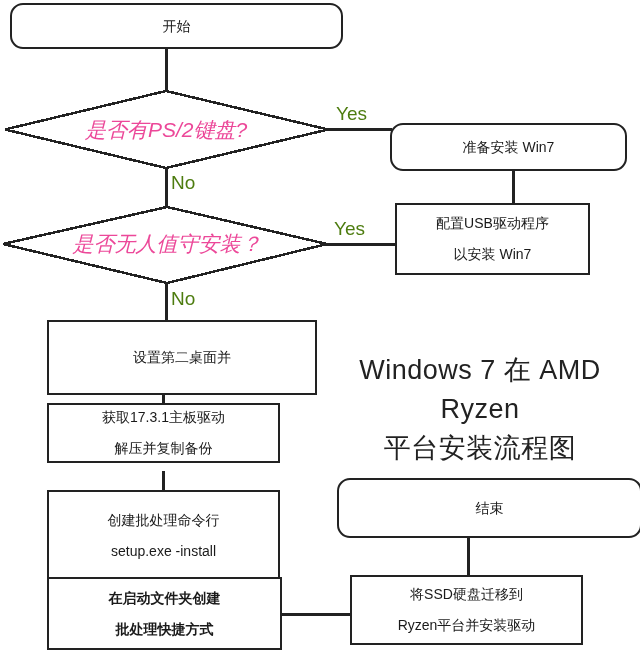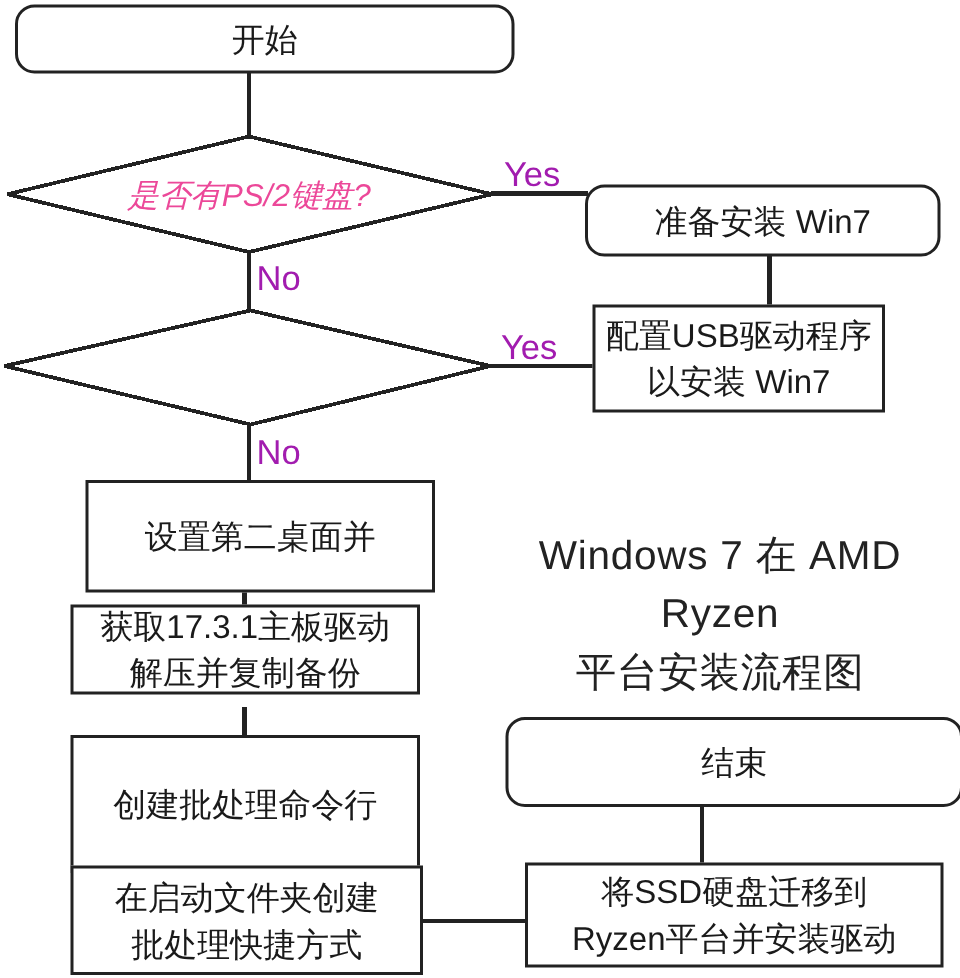--- a/index.html
+++ b/index.html
@@ -15,39 +15,39 @@
   .node{
     position:absolute;
     box-sizing:border-box;
     border:2px solid #222222;
     background:#ffffff;
     display:flex;
     flex-direction:column;
     align-items:center;
     justify-content:center;
     text-align:center;
-    font-size:22px;
+    font-size:14px;
     line-height:31px;
     color:#1a1a1a;
   }
   .rounded{border-radius:13px;}
   .diamond-label{
     position:absolute;
     display:flex;
     align-items:center;
     justify-content:center;
     text-align:center;
     font-size:21px;
     color:#ec4899;
     font-style:italic;
   }
   .edge-label{
     position:absolute;
-    font-size:23px;
-    color:#a21caf;
+    font-size:19px;
+    color:#4d7c0f;
   }
   .title{
     position:absolute;
     left:316px;top:351px;width:328px;
     text-align:center;
     font-size:27px;
     line-height:39px;
     color:#222222;
     letter-spacing:0.5px;
   }
@@ -82,48 +82,50 @@
 
   <div class="node rounded" style="left:390px;top:123px;width:237px;height:48px;">
     <span>准备安装 Win7</span>
   </div>
 
   <div class="node" style="left:395px;top:203px;width:195px;height:72px;">
     <span>配置USB驱动程序</span>
     <span>以安装 Win7</span>
   </div>
 
-  <div class="node" style="left:47px;top:320px;width:233px;height:75px;margin-left:10px;">
+  <div class="node" style="left:47px;top:320px;width:270px;height:75px;">
     <span>设置第二桌面并</span>
   </div>
 
   <div class="node" style="left:47px;top:403px;width:233px;height:60px;">
     <span>获取17.3.1主板驱动</span>
     <span>解压并复制备份</span>
   </div>
 
   <div class="node" style="left:47px;top:490px;width:233px;height:92px;">
     <span>创建批处理命令行</span>
+    <span>setup.exe -install</span>
   </div>
 
-  <div class="node" style="left:47px;top:577px;width:235px;height:73px;">
+  <div class="node" style="left:47px;top:577px;width:235px;height:73px;font-weight:bold;">
     <span>在启动文件夹创建</span>
     <span>批处理快捷方式</span>
   </div>
 
-  <div class="node" style="left:350px;top:575px;width:279px;height:70px;">
+  <div class="node" style="left:350px;top:575px;width:233px;height:70px;">
     <span>将SSD硬盘迁移到</span>
     <span>Ryzen平台并安装驱动</span>
   </div>
 
   <div class="node rounded" style="left:337px;top:478px;width:305px;height:60px;">
     <span>结束</span>
   </div>
 
   <div class="diamond-label" style="left:6px;top:109px;width:320px;height:42px;">是否有PS/2键盘?</div>
+  <div class="diamond-label" style="left:7px;top:223px;width:320px;height:42px;">是否无人值守安装？</div>
 
   <div class="edge-label" style="left:336px;top:103px;">Yes</div>
   <div class="edge-label" style="left:171px;top:172px;">No</div>
   <div class="edge-label" style="left:334px;top:218px;">Yes</div>
   <div class="edge-label" style="left:171px;top:288px;">No</div>
 
   <div class="title">
     <div>Windows 7 在 AMD Ryzen</div>
     <div>平台安装流程图</div>
   </div>

